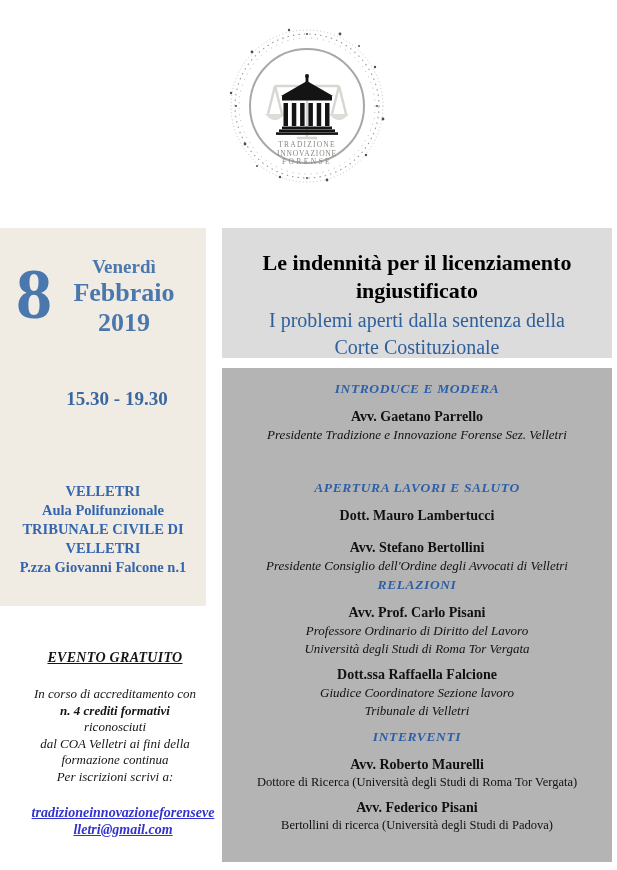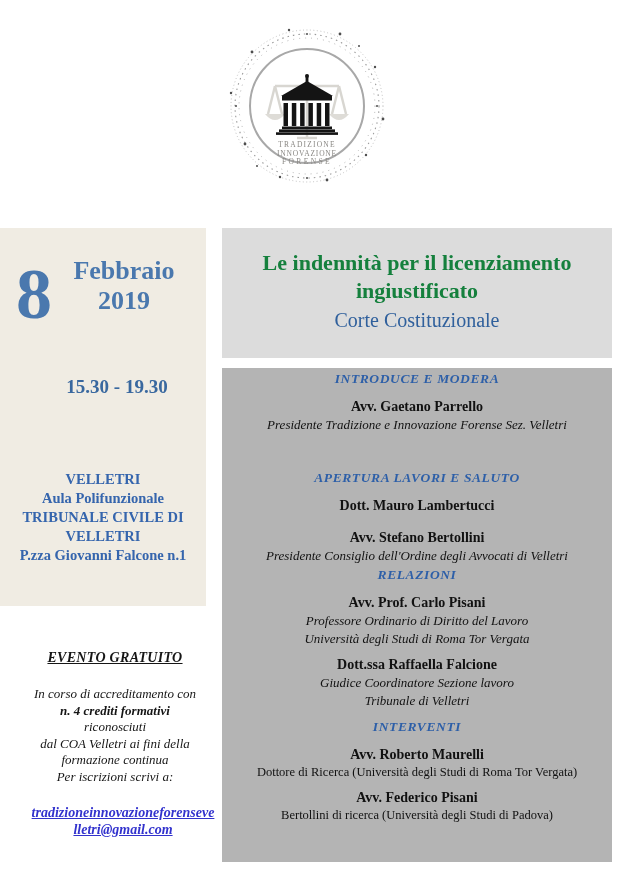--- a/index.html
+++ b/index.html
@@ -23,25 +23,25 @@
 
   
   .free-event { position:absolute; left:12px; top:650px; width:206px; text-align:center; color:#161616; }
   .free-title { font-size:14px; font-weight:bold; font-style:italic; text-decoration:underline; letter-spacing:0.3px; }
   .free-lines { margin-top:20px; font-size:13px; font-style:italic; line-height:16.5px; }
   .free-line-bold { font-weight:bold; }
   .email-link { display:block; margin-top:19px; font-size:14px; font-weight:bold; font-style:italic; color:#3232cd; text-decoration:underline; line-height:17px; cursor:pointer;margin-left:16px; }
 
   
   .title-box { position:absolute; left:222px; top:228px; width:390px; height:130px; background:#dcdcdc; text-align:center; padding-top:21px; }
-  .main-title { font-size:22px; line-height:28px; font-weight:bold; color:#15803d; }
+  .main-title { font-size:22px; line-height:28px; font-weight:bold; color:#000000; }
   .sub-title { font-size:20px; line-height:27px; color:#30609c; margin-top:2px; }
 
   
-  .program-box { position:absolute; left:222px; top:368px; width:390px; height:494px; background:#b4b4b4; text-align:center; padding-top:2px; color:#111111; }
+  .program-box { position:absolute; left:222px; top:368px; width:390px; height:494px; background:#b4b4b4; text-align:center; padding-top:12px; color:#111111; }
   .prog-header { font-size:13.5px; line-height:17px; font-weight:bold; font-style:italic; color:#2d5fa8; letter-spacing:0.6px; }
   .entry-name { font-size:14px; line-height:16px; font-weight:bold; margin-top:12px; }
   .entry-role { font-size:13px; line-height:17px; font-style:italic; margin-top:1px; }
   .entry-role.upright { font-style:normal; font-size:12.5px; }
   .mt36 { margin-top:36px; } .mt16 { margin-top:16px; } .mt14 { margin-top:2px; }
   .mt10 { margin-top:10px; } .mt9 { margin-top:9px; }
 </style>
 </head>
 <body>
 
@@ -105,20 +105,21 @@
       <text x="80" y="121" text-anchor="middle" font-size="7.5" letter-spacing="1.2" fill="#8a8884">TRADIZIONE</text>
       <text x="80" y="129.5" text-anchor="middle" font-size="7.5" letter-spacing="0.8" fill="#8a8884">INNOVAZIONE</text>
       <text x="80" y="138" text-anchor="middle" font-size="7.5" letter-spacing="2.4" fill="#8a8884">FORENSE</text>
     </svg>
   </div>
 
   <div class="sidebar-box">
     <div class="date-row">
       <div class="day-number">8</div>
       <div class="date-col">
+        <div class="weekday">Venerdì</div>
         <div class="month">Febbraio</div>
         <div class="year">2019</div>
       </div>
     </div>
     <div class="time-text">15.30 - 19.30</div>
     <div class="location-block">
       <div>VELLETRI</div>
       <div>Aula Polifunzionale</div>
       <div>TRIBUNALE CIVILE DI</div>
       <div>VELLETRI</div>
@@ -141,20 +142,21 @@
       <span>lletri@gmail.com</span>
     </span>
   </div>
 
   <div class="title-box">
     <div class="main-title">
       <div>Le indennità per il licenziamento</div>
       <div>ingiustificato</div>
     </div>
     <div class="sub-title">
+      <div>I problemi aperti dalla sentenza della</div>
       <div>Corte Costituzionale</div>
     </div>
   </div>
 
   <div class="program-box">
 
     <div class="prog-header">INTRODUCE E MODERA</div>
     <div>
       <div class="entry-name">Avv. Gaetano Parrello</div>
       <div class="entry-role">Presidente Tradizione e Innovazione Forense Sez. Velletri</div>

